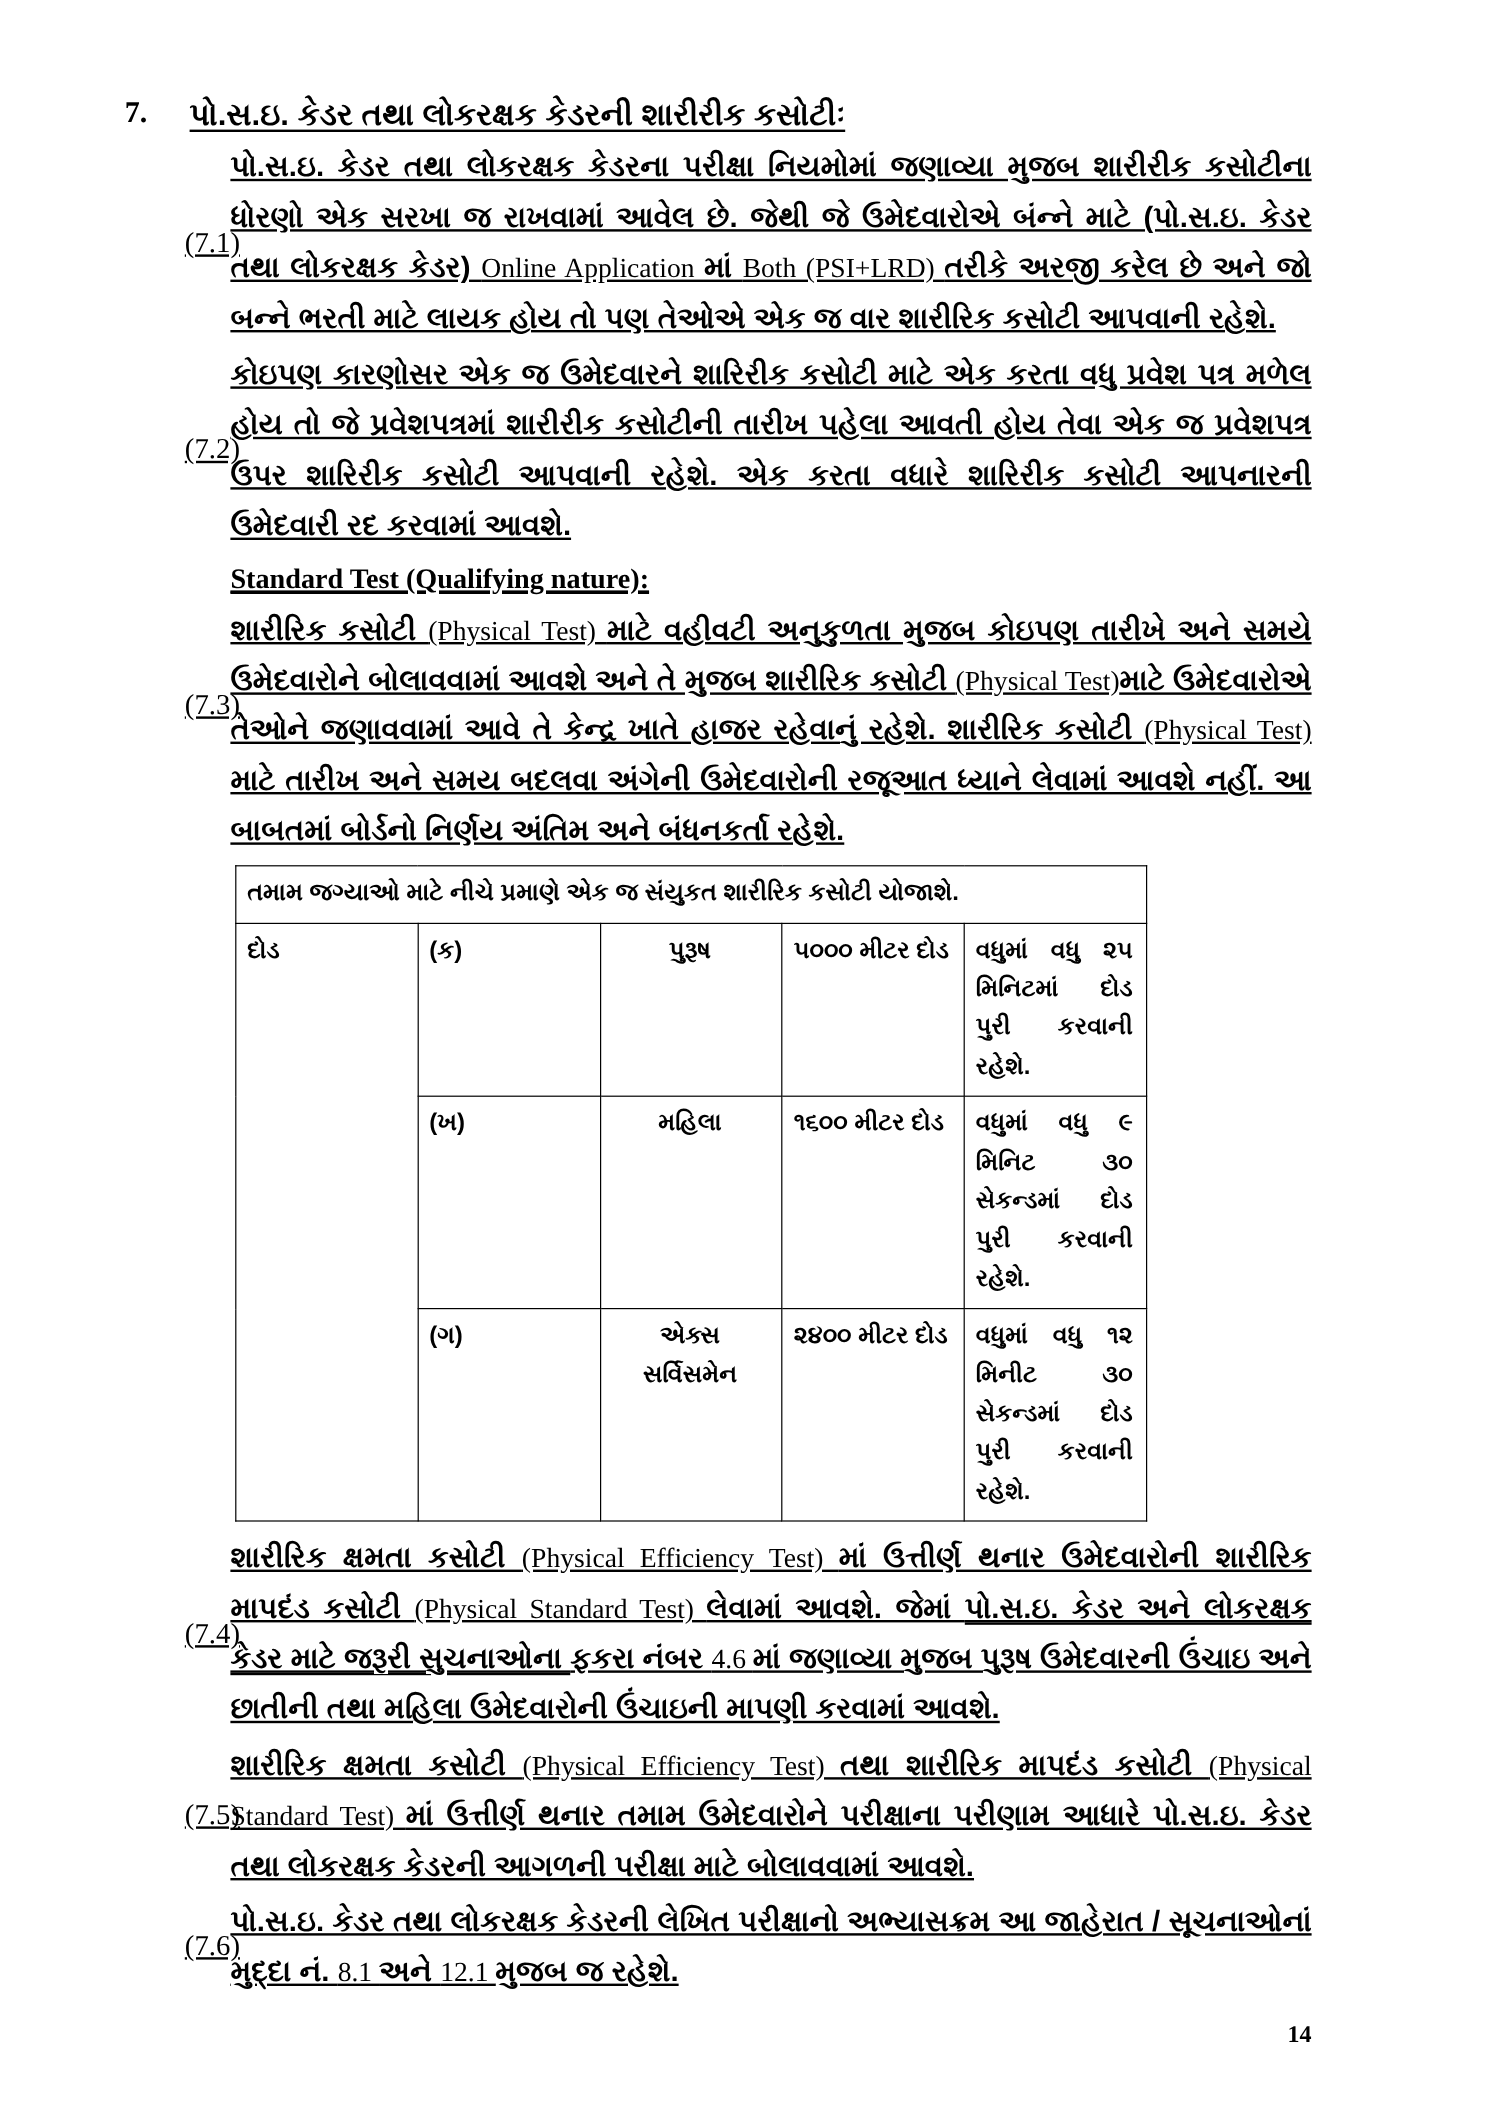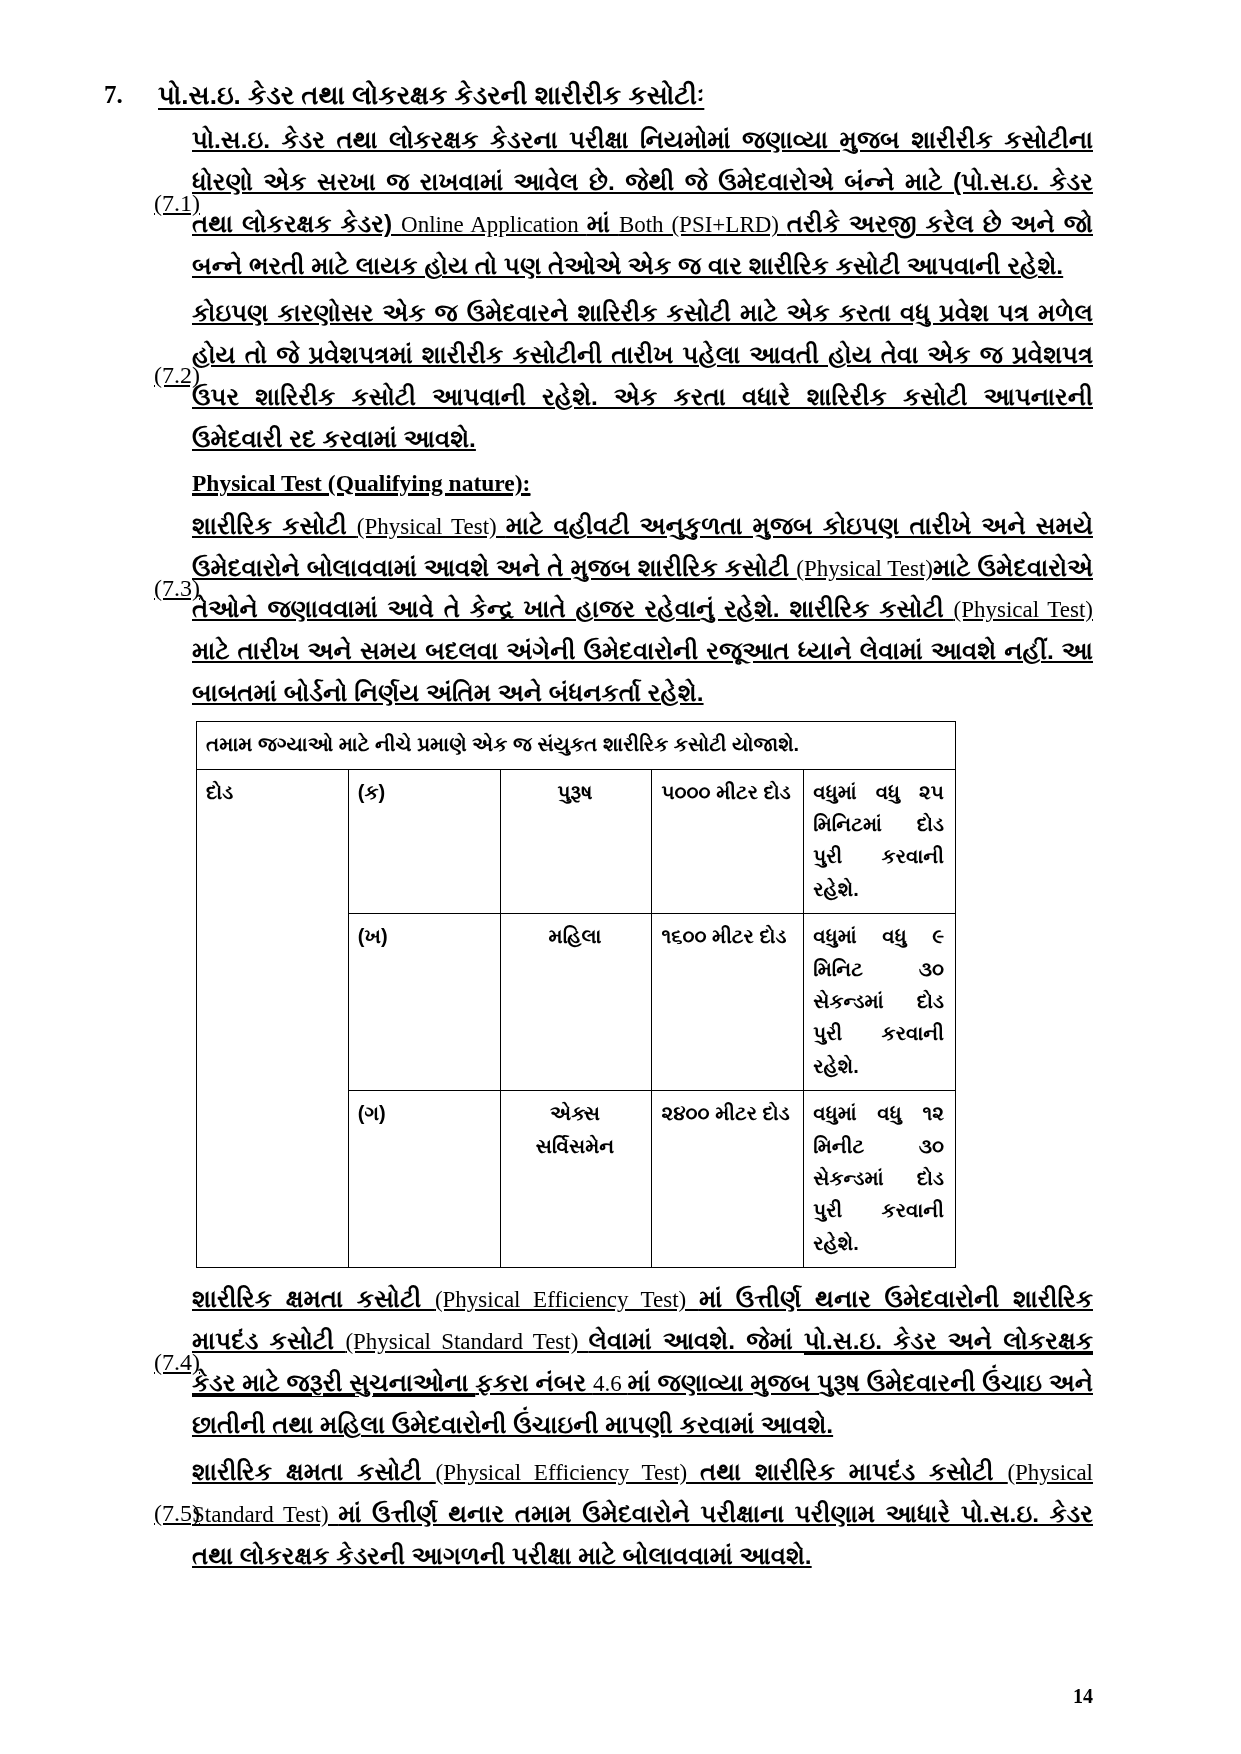--- a/index.html
+++ b/index.html
@@ -152,21 +152,21 @@
   </div>
 
   <div class="clause">
     <div class="clause-num">(7.2)</div>
     <div class="clause-body"><span class="guj">કોઇપણ કારણોસર એક જ ઉમેદવારને શારિરીક કસોટી માટે એક કરતા વધુ પ્રવેશ પત્ર મળેલ હોય તો જે પ્રવેશપત્રમાં શારીરીક કસોટીની તારીખ પહેલા આવતી હોય તેવા એક જ પ્રવેશપત્ર ઉપર શારિરીક કસોટી આપવાની રહેશે. એક કરતા વધારે શારિરીક કસોટી આપનારની ઉમેદવારી રદ કરવામાં આવશે.</span></div>
   </div>
 
   <div class="clause">
     <div class="clause-num">(7.3)</div>
     <div class="clause-body tight">
-      <span class="sub-head">Physical Test (Qualifying nature):</span>
+      <span class="sub-head">Standard Test (Qualifying nature):</span>
       <span><span class="guj">શારીરિક કસોટી </span><span class="eng">(Physical Test) </span><span class="guj">માટે વહીવટી અનુકુળતા મુજબ કોઇપણ તારીખે અને સમયે ઉમેદવારોને બોલાવવામાં આવશે અને તે મુજબ શારીરિક કસોટી </span><span class="eng">(Physical Test)</span><span class="guj">માટે ઉમેદવારોએ તેઓને જણાવવામાં આવે તે કેન્દ્ર ખાતે હાજર રહેવાનું રહેશે. શારીરિક કસોટી </span><span class="eng">(Physical Test) </span><span class="guj">માટે તારીખ અને સમય બદલવા અંગેની ઉમેદવારોની રજૂઆત ધ્યાને લેવામાં આવશે નહીં. આ બાબતમાં બોર્ડનો નિર્ણય અંતિમ અને બંધનકર્તા રહેશે.</span></span>
     </div>
   </div>
 
   <div class="pt-table-wrap">
     <table class="pt-table">
       <tbody>
         <tr>
           <td class="cap" colspan="5">તમામ જગ્યાઓ માટે નીચે પ્રમાણે એક જ  સંયુકત શારીરિક કસોટી યોજાશે.</td>
         </tr>
@@ -196,16 +196,20 @@
   <div class="clause">
     <div class="clause-num">(7.4)</div>
     <div class="clause-body"><span class="guj">શારીરિક ક્ષમતા કસોટી </span><span class="eng">(Physical Efficiency Test) </span><span class="guj">માં ઉત્તીર્ણ થનાર ઉમેદવારોની શારીરિક માપદંડ કસોટી </span><span class="eng">(Physical Standard Test) </span><span class="guj">લેવામાં આવશે. જેમાં </span><span class="guj u-guj">પો.સ.ઇ. કેડર અને લોકરક્ષક કેડર માટે જરૂરી સુચનાઓના </span><span class="guj">ફકરા નંબર </span><span class="eng">4.6 </span><span class="guj">માં જણાવ્યા મુજબ પુરૂષ ઉમેદવારની ઉંચાઇ અને છાતીની તથા મહિલા ઉમેદવારોની ઉંચાઇની માપણી કરવામાં આવશે.</span></div>
   </div>
 
   <div class="clause">
     <div class="clause-num">(7.5)</div>
     <div class="clause-body"><span class="guj">શારીરિક ક્ષમતા કસોટી </span><span class="eng">(Physical Efficiency Test) </span><span class="guj">તથા શારીરિક માપદંડ કસોટી </span><span class="eng">(Physical Standard Test) </span><span class="guj">માં ઉત્તીર્ણ થનાર તમામ ઉમેદવારોને પરીક્ષાના પરીણામ આધારે પો.સ.ઇ. કેડર તથા લોકરક્ષક કેડરની આગળની પરીક્ષા માટે બોલાવવામાં આવશે.</span></div>
   </div>
 
+  <div class="clause">
+    <div class="clause-num">(7.6)</div>
+    <div class="clause-body"><span class="guj">પો.સ.ઇ. કેડર તથા લોકરક્ષક કેડરની લેખિત પરીક્ષાનો અભ્યાસક્રમ આ જાહેરાત / સૂચનાઓનાં મુદ્દા નં. </span><span class="eng">8.1 </span><span class="guj">અને </span><span class="eng">12.1 </span><span class="guj">મુજબ જ રહેશે.</span></div>
+  </div>
 
   <div class="page-no">14</div>
 
 </div>
 
 </body></html>

